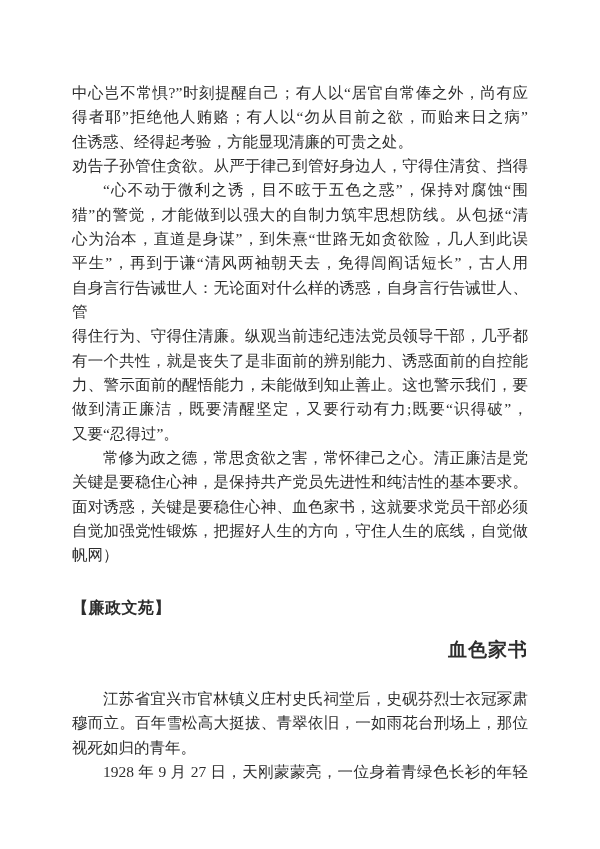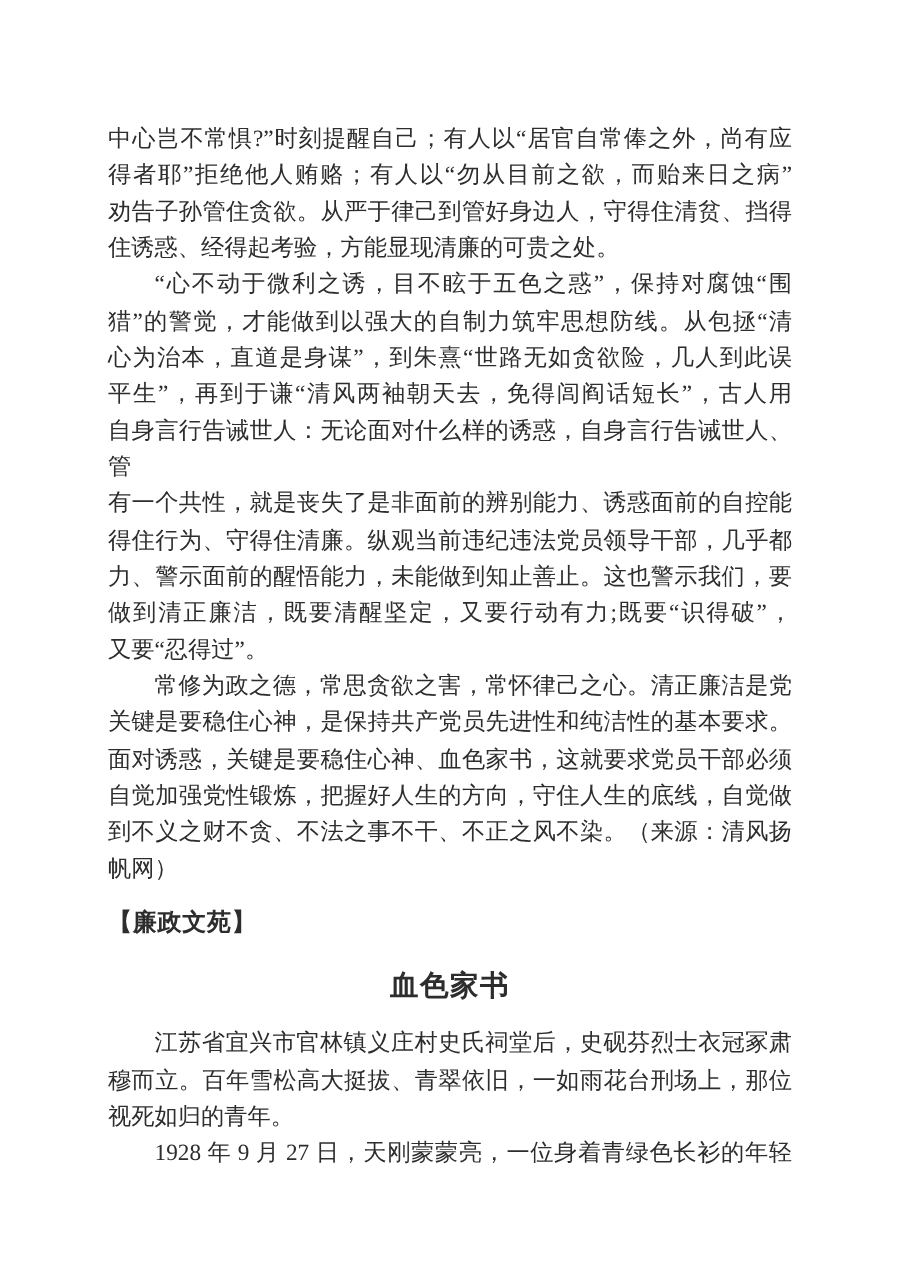--- a/index.html
+++ b/index.html
@@ -27,35 +27,35 @@
     font-size: 15.5px;
     line-height: 24.33px;
     text-align: justify;
     text-align-last: justify;
     text-justify: inter-character;
     white-space: normal;
   }
   .line.last { text-align-last: left; }
   .line.indent { padding-left: 31px; }
   .section-label {
-    margin-top: 12px;
+    margin-top: 28px;
     font-size: 16px;
     font-weight: bold;
     line-height: 24.33px;
     letter-spacing: 0.5px;
   }
   .article-title {
     margin-top: 17px;
     font-size: 19px;
     font-weight: bold;
     line-height: 26px;
-    text-align: center;
+    text-align: right;
     letter-spacing: 1px;
   }
-  .article { margin-top: 13px; }
+  .article { margin-top: 24px; }
   .footer {
     position: absolute;
     top: 791px;
     left: 0;
     right: 0;
     text-align: center;
     font-size: 13.5px;
     line-height: 16px;
     color: #2d2d2d;
   }
@@ -63,41 +63,40 @@
 </head>
 <body>
 
 <div class="page">
   <div class="content">
 
     <div>
         <div class="para">
           <div class="line">中心岂不常惧?”时刻提醒自己；有人以“居官自常俸之外，尚有应</div>
           <div class="line">得者耶”拒绝他人贿赂；有人以“勿从目前之欲，而贻来日之病”</div>
+          <div class="line last">住诱惑、经得起考验，方能显现清廉的可贵之处。</div>
           <div class="line">劝告子孙管住贪欲。从严于律己到管好身边人，守得住清贫、挡得</div>
-          <div class="line last">住诱惑、经得起考验，方能显现清廉的可贵之处。</div>
         </div>
         <div class="para">
           <div class="line indent">“心不动于微利之诱，目不眩于五色之惑”，保持对腐蚀“围</div>
           <div class="line">猎”的警觉，才能做到以强大的自制力筑牢思想防线。从包拯“清</div>
           <div class="line">心为治本，直道是身谋”，到朱熹“世路无如贪欲险，几人到此误</div>
           <div class="line">平生”，再到于谦“清风两袖朝天去，免得闾阎话短长”，古人用</div>
           <div class="line">自身言行告诫世人：无论面对什么样的诱惑，自身言行告诫世人、管</div>
+          <div class="line">得住行为、守得住清廉。纵观当前违纪违法党员领导干部，几乎都</div>
           <div class="line">有一个共性，就是丧失了是非面前的辨别能力、诱惑面前的自控能</div>
-          <div class="line">得住行为、守得住清廉。纵观当前违纪违法党员领导干部，几乎都</div>
           <div class="line">力、警示面前的醒悟能力，未能做到知止善止。这也警示我们，要</div>
           <div class="line">做到清正廉洁，既要清醒坚定，又要行动有力;既要“识得破”，</div>
           <div class="line last">又要“忍得过”。</div>
         </div>
         <div class="para">
           <div class="line indent">常修为政之德，常思贪欲之害，常怀律己之心。清正廉洁是党</div>
           <div class="line">关键是要稳住心神，是保持共产党员先进性和纯洁性的基本要求。</div>
           <div class="line">面对诱惑，关键是要稳住心神、血色家书，这就要求党员干部必须</div>
           <div class="line">自觉加强党性锻炼，把握好人生的方向，守住人生的底线，自觉做</div>
-          <div class="line">到不义之财不贪、不法之事不干、不正之风不染。（来源：清风扬</div>
           <div class="line last">帆网）</div>
         </div>
       </div>
 
     <div class="section-label">【廉政文苑】</div>
 
     <div class="article-title">血色家书</div>
 
     <div class="article">
         <div class="para">

